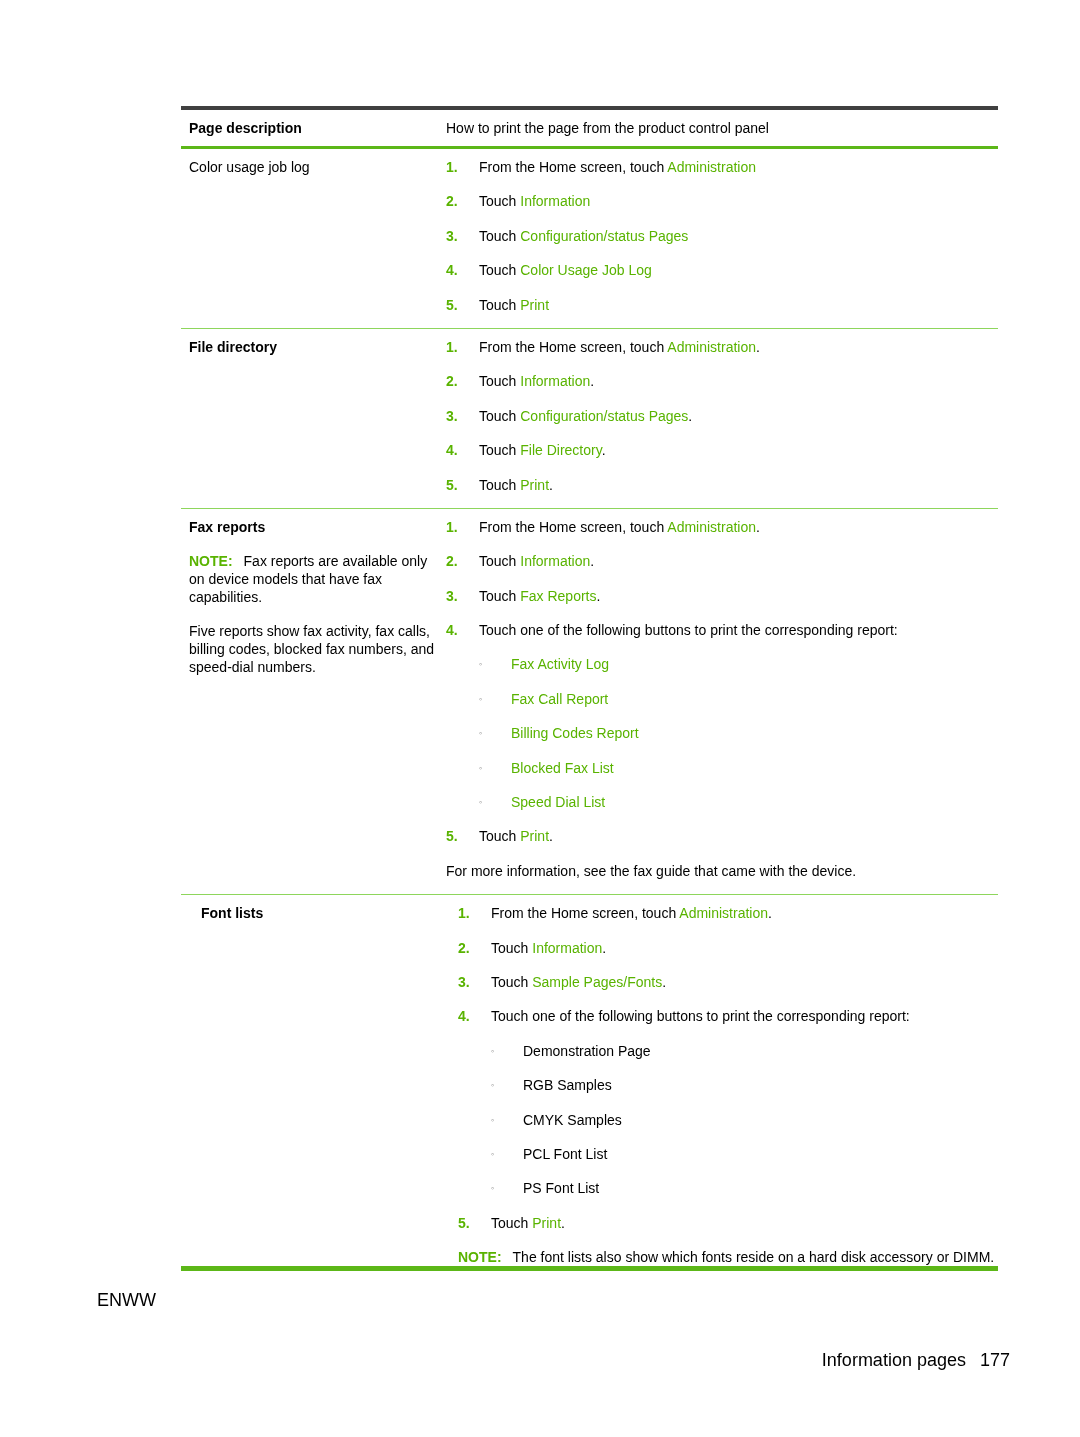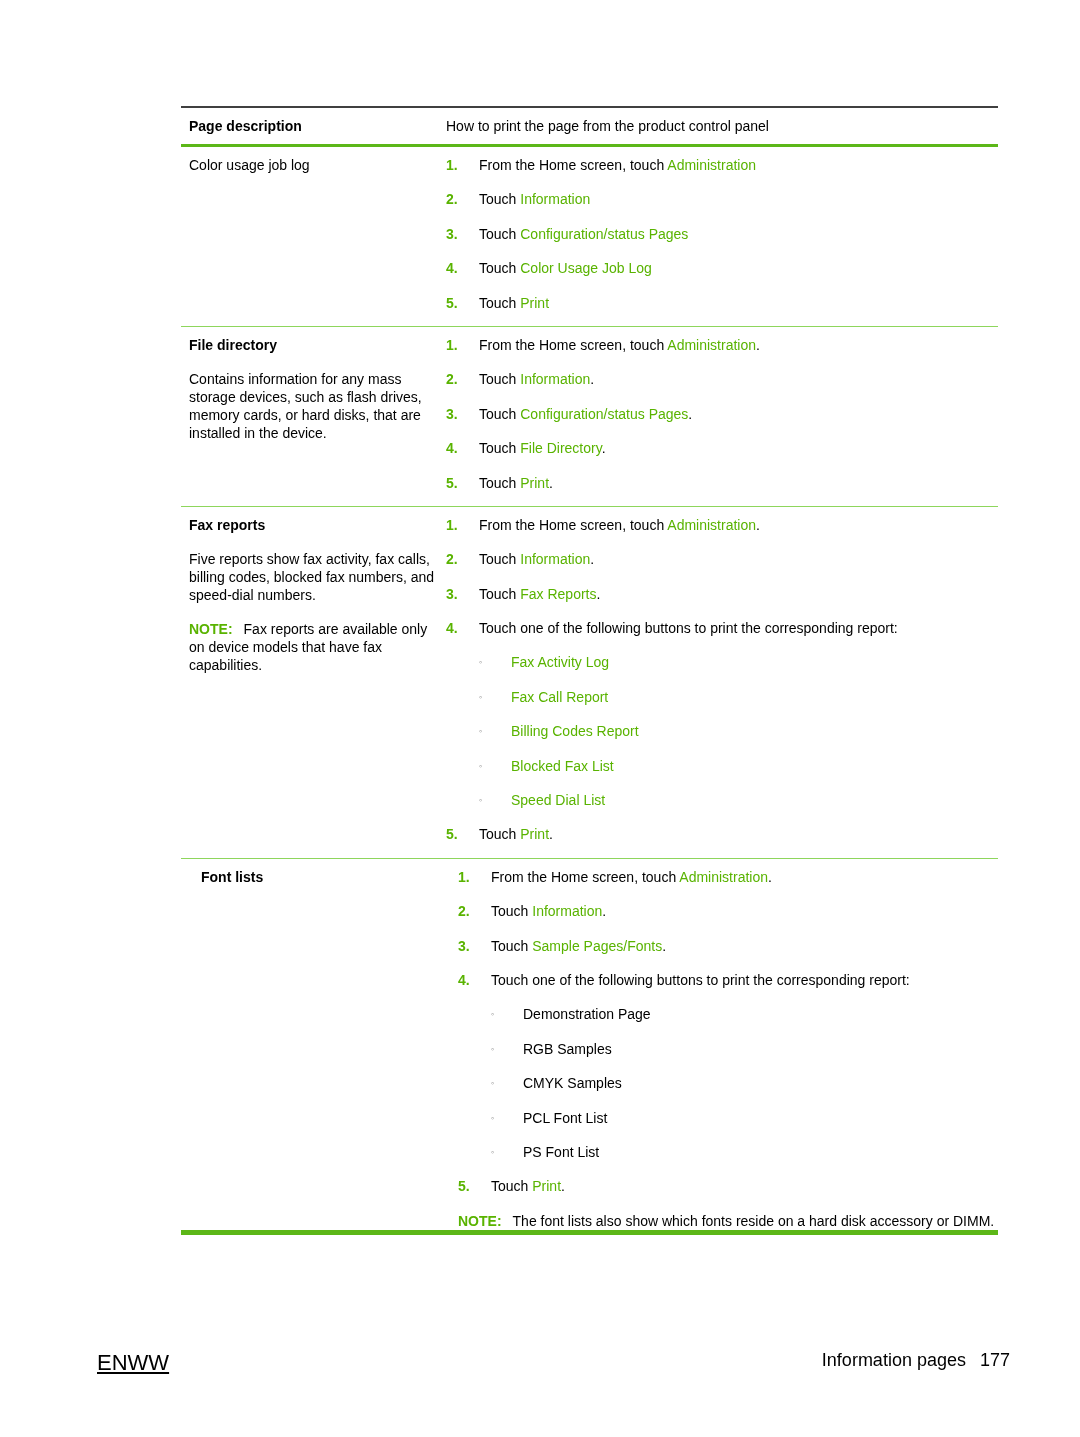--- a/index.html
+++ b/index.html
@@ -1,35 +1,35 @@
 <!DOCTYPE html>
 <html><head>
   <meta charset="utf-8">
   <style>
     html, body { margin: 0; padding: 0; background: #ffffff; }
     body { width: 1080px; height: 1437px; position: relative; font-family: "Liberation Sans", sans-serif; color: #000; font-size: 14px; }
-    .table { position: absolute; left: 181px; top: 106px; width: 817px; border-top: 2px solid #404040; border-bottom: 5px solid #5cb718; }
+    .table { position: absolute; left: 181px; top: 106px; width: 817px; border-top: 4px solid #404040; border-bottom: 5px solid #5cb718; }
     .thead { display: flex; border-bottom: 3px solid #5cb718; height: 36px; align-items: center; }
     .thead .c1 { width: 265px; padding-left: 8px; font-weight: bold; font-size: 14px; box-sizing: border-box; }
     .thead .c2 { flex: 1; font-weight: normal; font-size: 14px; }
     .row { display: flex; border-bottom: 1px solid #8ed65c; }
     .row:last-child { border-bottom: none; margin-left: 12px; }
     .row .c1 { width: 265px; padding: 9px 8px 0 8px; box-sizing: border-box; line-height: 18px; }
     .row .c2 { flex: 1; padding-top: 7px; }
     .title { font-weight: bold; margin-bottom: 16px; }
     .desc { margin-bottom: 16px; }
     .note-label { color: #59b300; font-weight: bold; margin-right: 11px; }
     .step { display: flex; height: 34.4px; align-items: flex-start; line-height: 18px; padding-top: 2px; box-sizing: border-box; }
     .num { width: 33px; color: #59b300; font-weight: bold; }
     .link { color: #59b300; }
     .sub { display: flex; height: 34.4px; line-height: 18px; padding-top: 2px; box-sizing: border-box; padding-left: 33px; }
     .bullet { width: 32px; color: #888; font-size: 9px; line-height: 18px; }
     .plain { height: 34.4px; line-height: 18px; padding-top: 2px; box-sizing: border-box; }
     .note2 { line-height: 18px; padding-top: 2px; }
-    .footer-left { position: absolute; left: 97px; top: 1350px; font-size: 22px; text-decoration: underline; }
+    .footer-left { position: absolute; left: 97px; top: 1290px; font-size: 18px; }
     .footer-right { position: absolute; right: 70px; top: 1350px; font-size: 18px; }
     .footer-right .pn { margin-left: 14px; }
   </style>
 </head>
 <body>
 
 <div class="table">
   <div class="thead">
     <div class="c1">Page description</div>
     <div class="c2">How to print the page from the product control panel</div>
@@ -59,21 +59,20 @@
       <div class="step">
           <span class="num">5.</span>
           <span><span>Touch </span><span class="link">Print</span></span>
         </div>
     </div>
   </div>
 
   <div class="row">
     <div class="c1">
       <div class="title">File directory</div>
-      <div class="desc">Contains information for any mass storage devices, such as flash drives, memory cards, or hard disks, that are installed in the device.</div>
     </div>
     <div class="c2">
       <div class="step">
           <span class="num">1.</span>
           <span><span>From the Home screen, touch </span><span class="link">Administration</span><span>.</span></span>
         </div>
       <div class="step">
           <span class="num">2.</span>
           <span><span>Touch </span><span class="link">Information</span><span>.</span></span>
         </div>
@@ -88,22 +87,22 @@
       <div class="step">
           <span class="num">5.</span>
           <span><span>Touch </span><span class="link">Print</span><span>.</span></span>
         </div>
     </div>
   </div>
 
   <div class="row">
     <div class="c1">
       <div class="title">Fax reports</div>
+      <div class="desc"><span class="note-label">NOTE:</span><span>Fax reports are available only on device models that have fax capabilities.</span></div>
       <div class="desc">Five reports show fax activity, fax calls, billing codes, blocked fax numbers, and speed-dial numbers.</div>
-      <div class="desc"><span class="note-label">NOTE:</span><span>Fax reports are available only on device models that have fax capabilities.</span></div>
     </div>
     <div class="c2">
       <div class="step">
           <span class="num">1.</span>
           <span><span>From the Home screen, touch </span><span class="link">Administration</span><span>.</span></span>
         </div>
       <div class="step">
           <span class="num">2.</span>
           <span><span>Touch </span><span class="link">Information</span><span>.</span></span>
         </div>
@@ -132,20 +131,21 @@
           <span class="link">Blocked Fax List</span>
         </div>
       <div class="sub">
           <span class="bullet">◦</span>
           <span class="link">Speed Dial List</span>
         </div>
       <div class="step">
           <span class="num">5.</span>
           <span><span>Touch </span><span class="link">Print</span><span>.</span></span>
         </div>
+      <div class="plain">For more information, see the fax guide that came with the device.</div>
     </div>
   </div>
 
   <div class="row">
     <div class="c1">
       <div class="title">Font lists</div>
     </div>
     <div class="c2">
       <div class="step">
           <span class="num">1.</span>

